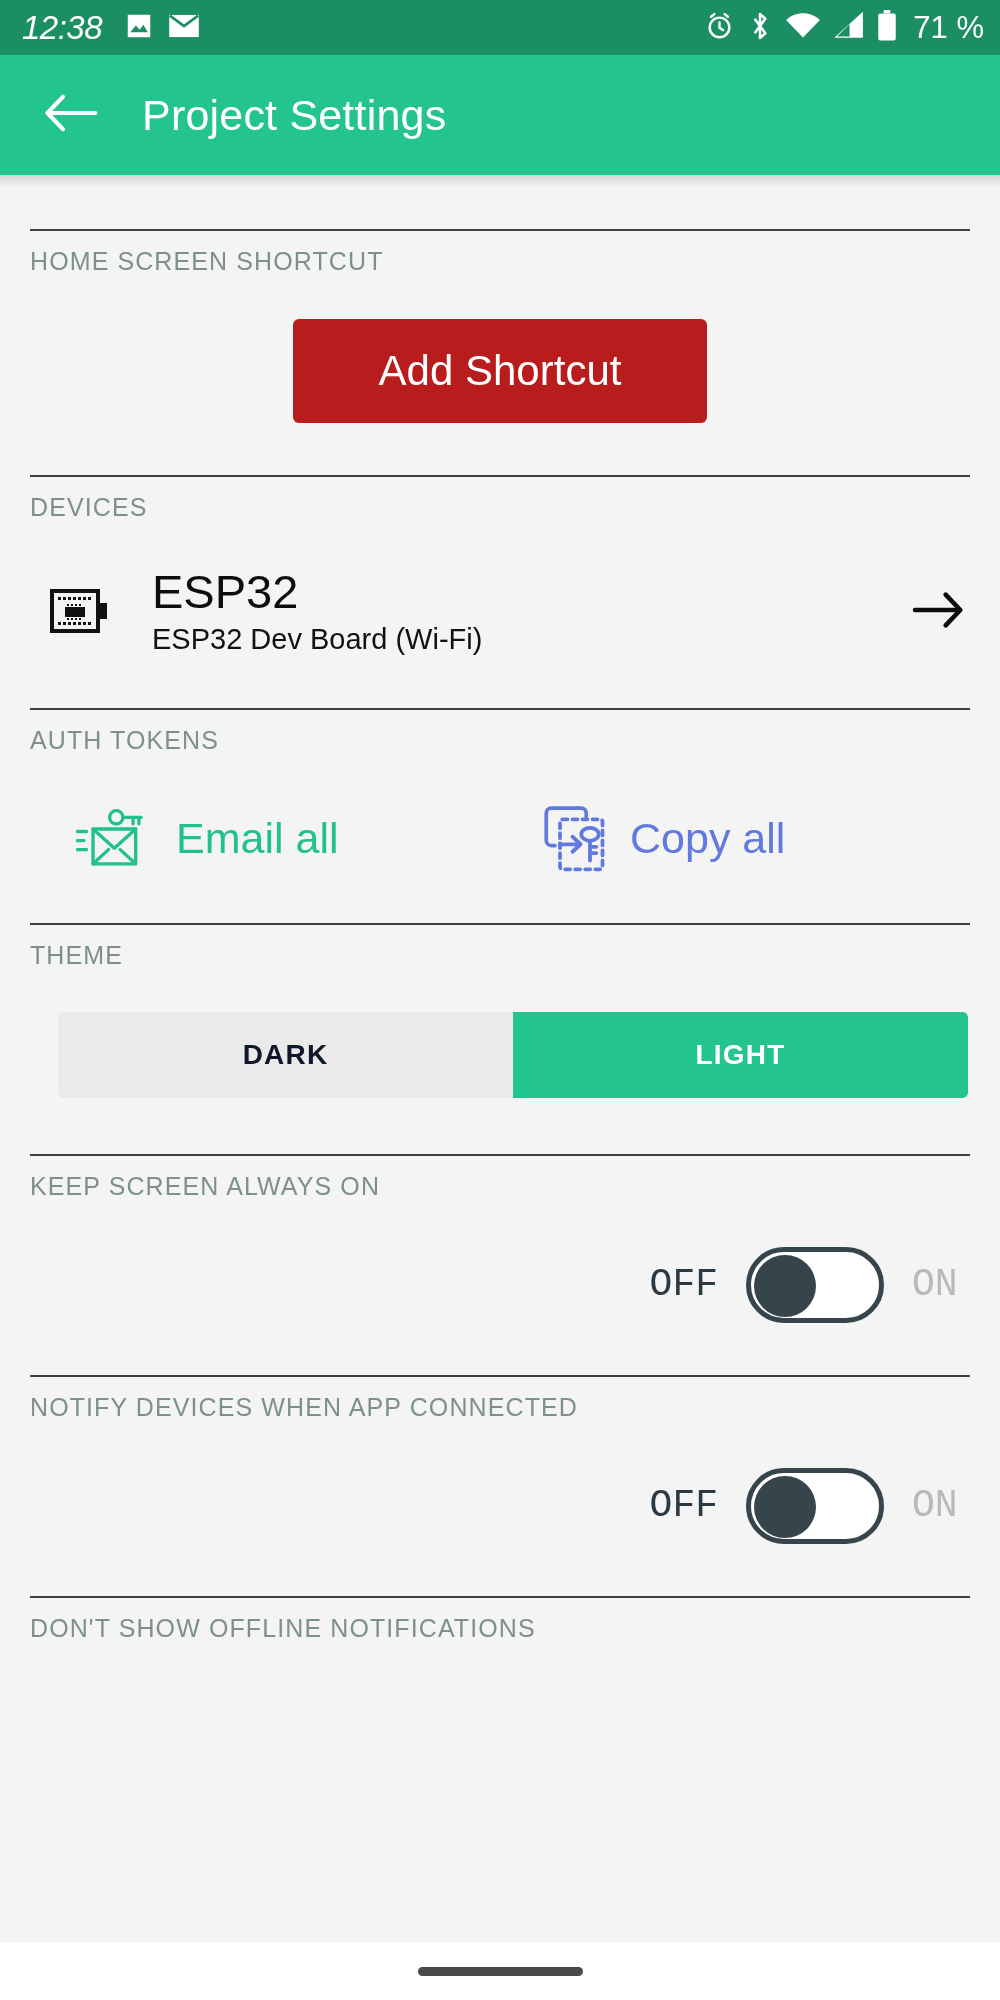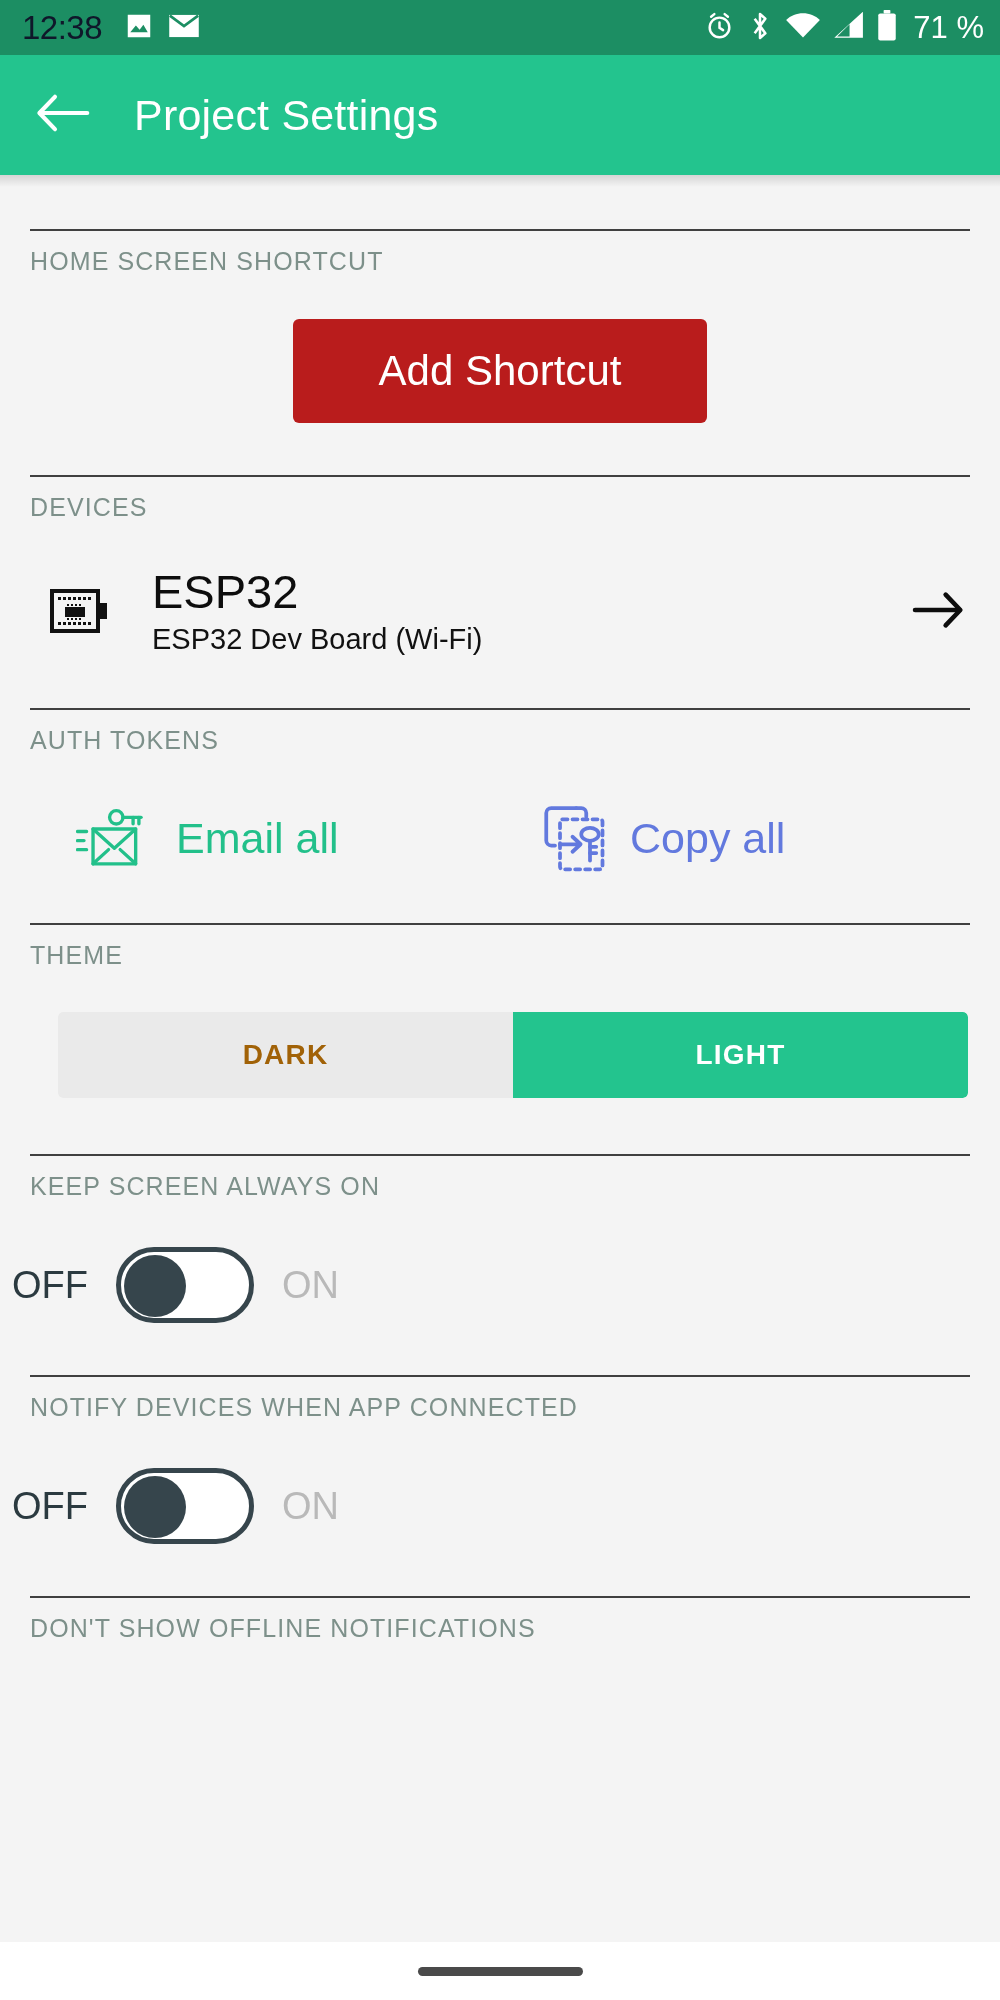--- a/index.html
+++ b/index.html
@@ -22,45 +22,46 @@
   
   .statusbar {
     height: 55px;
     background: #1c8e63;
     display: flex;
     align-items: center;
     padding: 0 16px 0 22px;
     flex: 0 0 auto;
   }
   .sb-time {
-    color: #0f172a;
+    color: #ffffff;
     font-size: 33px;
     font-weight: 400;
     letter-spacing: -0.5px;
     line-height: 1;
     font-family: "Liberation Sans", sans-serif;
+    font-style: italic;
   }
   .sb-left-icons { display: flex; align-items: center; gap: 14px; margin-left: 22px; }
   .sb-spacer { flex: 1 1 auto; }
   .sb-right-icons { display: flex; align-items: center; gap: 13px; }
   .sb-battpct {
     color: #ffffff;
     font-size: 31px;
     line-height: 1;
     margin-left: 3px;
     white-space: nowrap;
   }
 
   
   .appbar {
     height: 120px;
     background: #23c48e;
     display: flex;
     align-items: center;
-    padding-left: 30px;
+    padding-left: 38px;
     flex: 0 0 auto;
   }
   .appbar-back {
     width: 66px; height: 66px;
     display: flex; align-items: center; justify-content: center;
     flex: 0 0 auto;
   }
   .appbar-title {
     color: #ffffff;
     font-size: 43px;
@@ -176,30 +177,31 @@
     display: flex;
     align-items: center;
     justify-content: center;
     font-size: 28px;
     letter-spacing: 1.2px;
     font-weight: bold;
     cursor: pointer;
     border: none;
     font-family: "Liberation Sans", sans-serif;
   }
-  .seg-inactive { background: #eaeaea; color: #a16207; border-radius: 5px 0 0 5px; }
+  .seg-inactive { background: #eaeaea; color: #0f172a; border-radius: 5px 0 0 5px; }
   .seg-active   { background: #23c48e; color: #ffffff; border-radius: 0 5px 5px 0; }
 
   
   .toggle-row {
     display: flex;
     align-items: center;
-    justify-content: flex-start;
+    justify-content: flex-end;
     margin-top: 46px;
     gap: 28px;
+    font-family: Liberation Mono, monospace;
   }
   .toggle-side {
     font-size: 38px;
     line-height: 1;
     min-width: 88px;
   }
   .toggle-off-label { color: #2b3a40; text-align: right; }
   .toggle-on-label  { color: #b9b9b9; text-align: left; }
   .switch {
     width: 138px;

